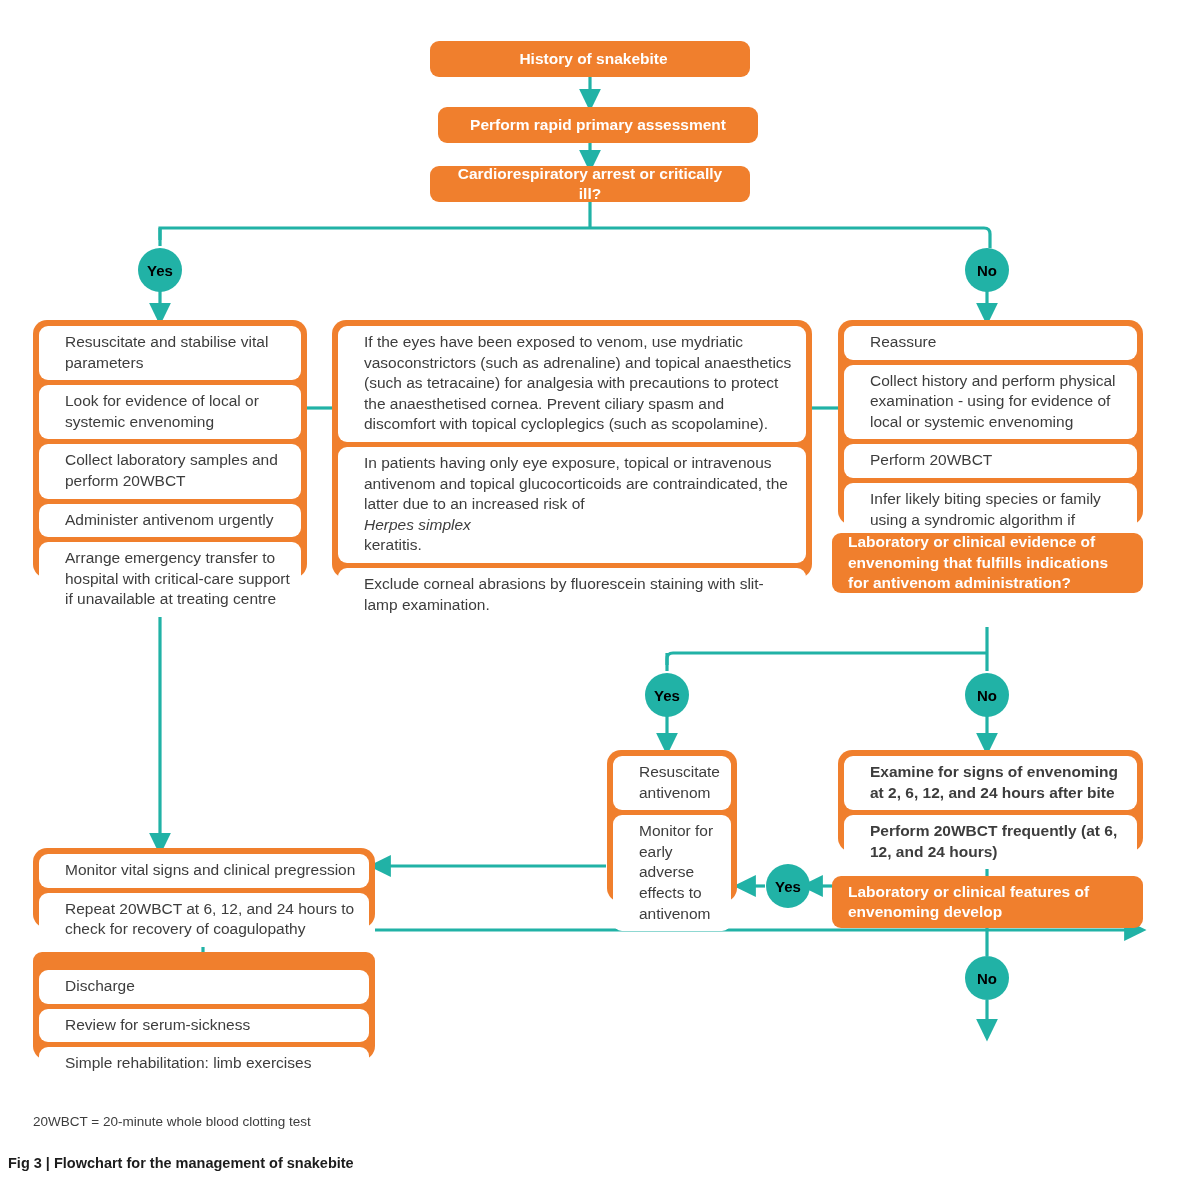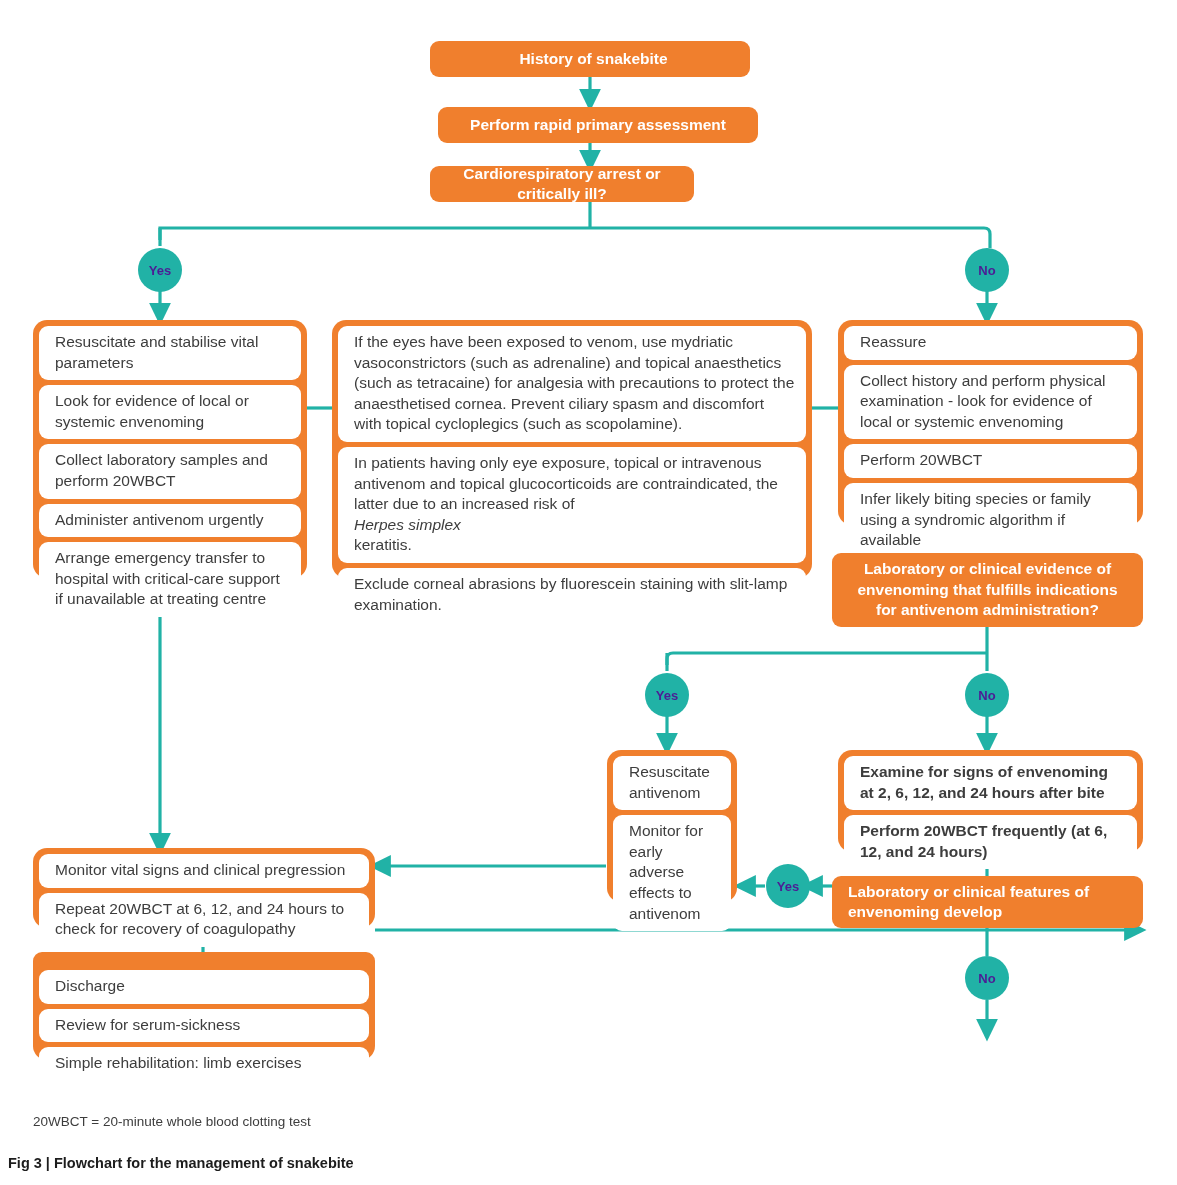--- a/index.html
+++ b/index.html
@@ -24,21 +24,21 @@
     border-radius:14px;
     padding:6px;
     box-sizing:border-box;
     display:flex;
     flex-direction:column;
     gap:5px;
   }
   .cell{
     background:#ffffff;
     border-radius:9px;
-    padding:6px 11px 7px 16px;
+    padding:6px 11px 7px 26px;
     box-sizing:border-box;
     font-size:15.5px;
     line-height:1.33;
     color:#3d3d3d;
     flex:1 1 auto;
     display:flex;
     flex-direction:column;
     justify-content:center;
   }
 
@@ -57,23 +57,23 @@
     padding:8px 16px;
   }
   .solid.center{justify-content:center;text-align:center;}
   .solid.left{justify-content:flex-start;text-align:left;}
 
   
   .pill{
     position:absolute;
     background:#21B2A6;
     border-radius:50%;
-    color:#4c1d95;
+    color:#000000;
     font-weight:bold;
-    font-size:13px;
+    font-size:15px;
     display:flex;
     align-items:center;
     justify-content:center;
     box-sizing:border-box;
   }
 
   .ital{font-style:italic;}
 
   .note{
     position:absolute;
@@ -144,21 +144,21 @@
 
       <path d="M987,928 L987,956"></path>
       <path d="M987,1000 L987,1030" marker-end="url(#ah)"></path>
     </g>
   </svg>
 
   <div class="solid center" style="left:430px;top:41px;width:320px;height:36px;padding-left:23px;">History of snakebite</div>
 
   <div class="solid center" style="left:430px;top:107px;width:320px;height:36px;margin-left:8px;">Perform rapid primary assessment</div>
 
-  <div class="solid center" style="left:430px;top:166px;width:264px;height:36px;">Cardiorespiratory arrest or critically ill?</div>
+  <div class="solid center" style="left:430px;top:166px;width:320px;height:36px;">Cardiorespiratory arrest or critically ill?</div>
 
   <div class="pill" style="left:138px;top:248px;width:44px;height:44px;">Yes</div>
   <div class="pill" style="left:965px;top:248px;width:44px;height:44px;">No</div>
 
   <div class="grp" style="left:33px;top:320px;width:274px;height:258px;">
     <div class="cell">Resuscitate and stabilise vital parameters</div>
     <div class="cell">Look for evidence of local or systemic envenoming</div>
     <div class="cell">Collect laboratory samples and perform 20WBCT</div>
     <div class="cell">Administer antivenom urgently</div>
     <div class="cell">Arrange emergency transfer to hospital with critical-care support if unavailable at treating centre</div>
@@ -169,26 +169,26 @@
     <div class="cell">
       <span>In patients having only eye exposure, topical or intravenous antivenom and topical glucocorticoids are contraindicated, the latter due to an increased risk of </span>
         <span class="ital">Herpes simplex</span>
         <span> keratitis.</span>
     </div>
     <div class="cell">Exclude corneal abrasions by fluorescein staining with slit-lamp examination.</div>
   </div>
 
   <div class="grp" style="left:838px;top:320px;width:305px;height:205px;">
     <div class="cell">Reassure</div>
-    <div class="cell">Collect history and perform physical examination - look for evidence of local or systemic envenoming</div>
+    <div class="cell">Collect history and perform physical examination - using for evidence of local or systemic envenoming</div>
     <div class="cell">Perform 20WBCT</div>
     <div class="cell">Infer likely biting species or family using a syndromic algorithm if available</div>
   </div>
 
-  <div class="solid left" style="left:832px;top:553px;width:311px;height:74px;text-align:center;">Laboratory or clinical evidence of envenoming that fulfills indications for antivenom administration?</div>
+  <div class="solid left" style="left:832px;top:533px;width:311px;height:60px;">Laboratory or clinical evidence of envenoming that fulfills indications for antivenom administration?</div>
 
   <div class="pill" style="left:645px;top:673px;width:44px;height:44px;">Yes</div>
   <div class="pill" style="left:965px;top:673px;width:44px;height:44px;">No</div>
 
   <div class="grp" style="left:607px;top:750px;width:130px;height:152px;">
     <div class="cell">Resuscitate antivenom</div>
     <div class="cell">Monitor for early adverse effects to antivenom</div>
   </div>
 
   <div class="grp" style="left:838px;top:750px;width:305px;height:102px;font-weight:bold;">

